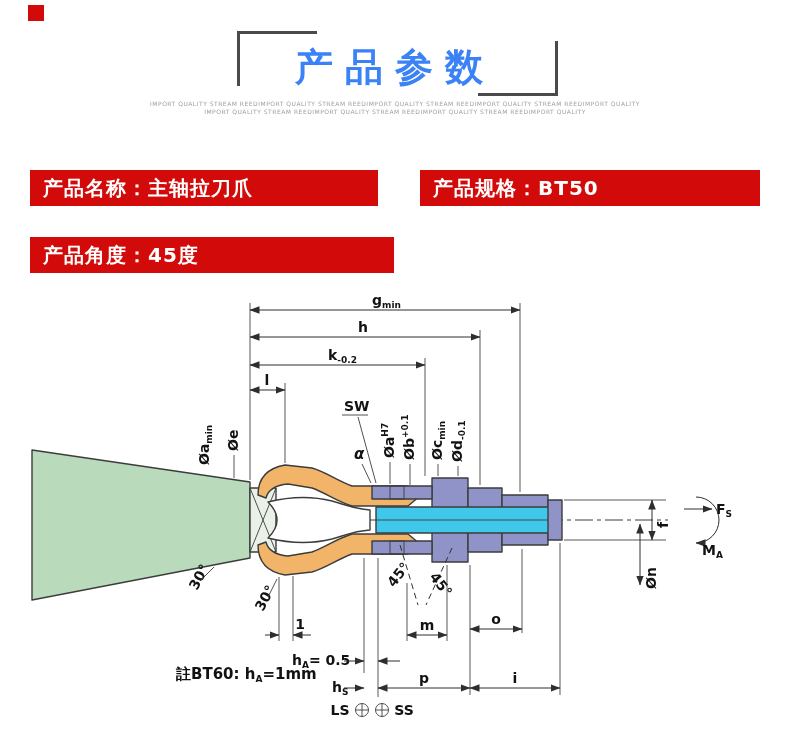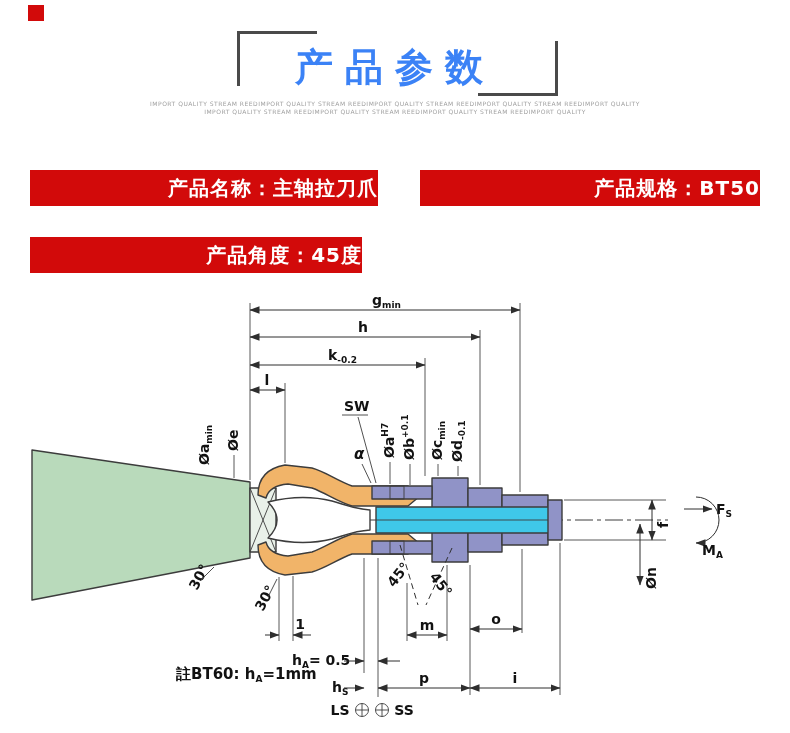--- a/index.html
+++ b/index.html
@@ -27,25 +27,25 @@
     letter-spacing:12px; color:#3b82f6;
   }
   .watermark {
     position:absolute; top:100px; left:0; width:100%;
     text-align:center; color:#a0a0a0; font-size:6px; line-height:8px;
     letter-spacing:.5px;
   }
   .banner {
     position:absolute; height:36px; background:#d20a0a; color:#fff;
     font-size:20px; font-weight:600; line-height:36px;
-    padding-left:13px; letter-spacing:1px; white-space:nowrap;text-align:right;
+    padding-left:13px; letter-spacing:1px; white-space:nowrap;
   }
   .banner-name  { left:30px;  top:170px; width:348px; }
   .banner-spec  { left:420px; top:170px; width:340px; }
-  .banner-angle { left:30px;  top:237px; width:332px; }
+  .banner-angle { left:30px;  top:237px; width:364px; }
 
   svg.diagram { position:absolute; left:0; top:283px; }
 
   .outline { stroke:#3c3c3c; stroke-width:1.4; stroke-linejoin:round; }
   .thin    { stroke:#3c3c3c; stroke-width:0.9; fill:none; }
   .dim     { stroke:#2e2e2e; stroke-width:1;   fill:none; }
   .ext     { stroke:#2e2e2e; stroke-width:0.8; fill:none; }
   .cl      { stroke:#3c3c3c; stroke-width:1; stroke-dasharray:18 4 4 4; fill:none; }
   .dash    { stroke:#2e2e2e; stroke-width:1; stroke-dasharray:6 4; fill:none; }
   .dlabel  { font-family:"DejaVu Sans",sans-serif; font-size:14px; font-weight:bold; fill:#121212; }

